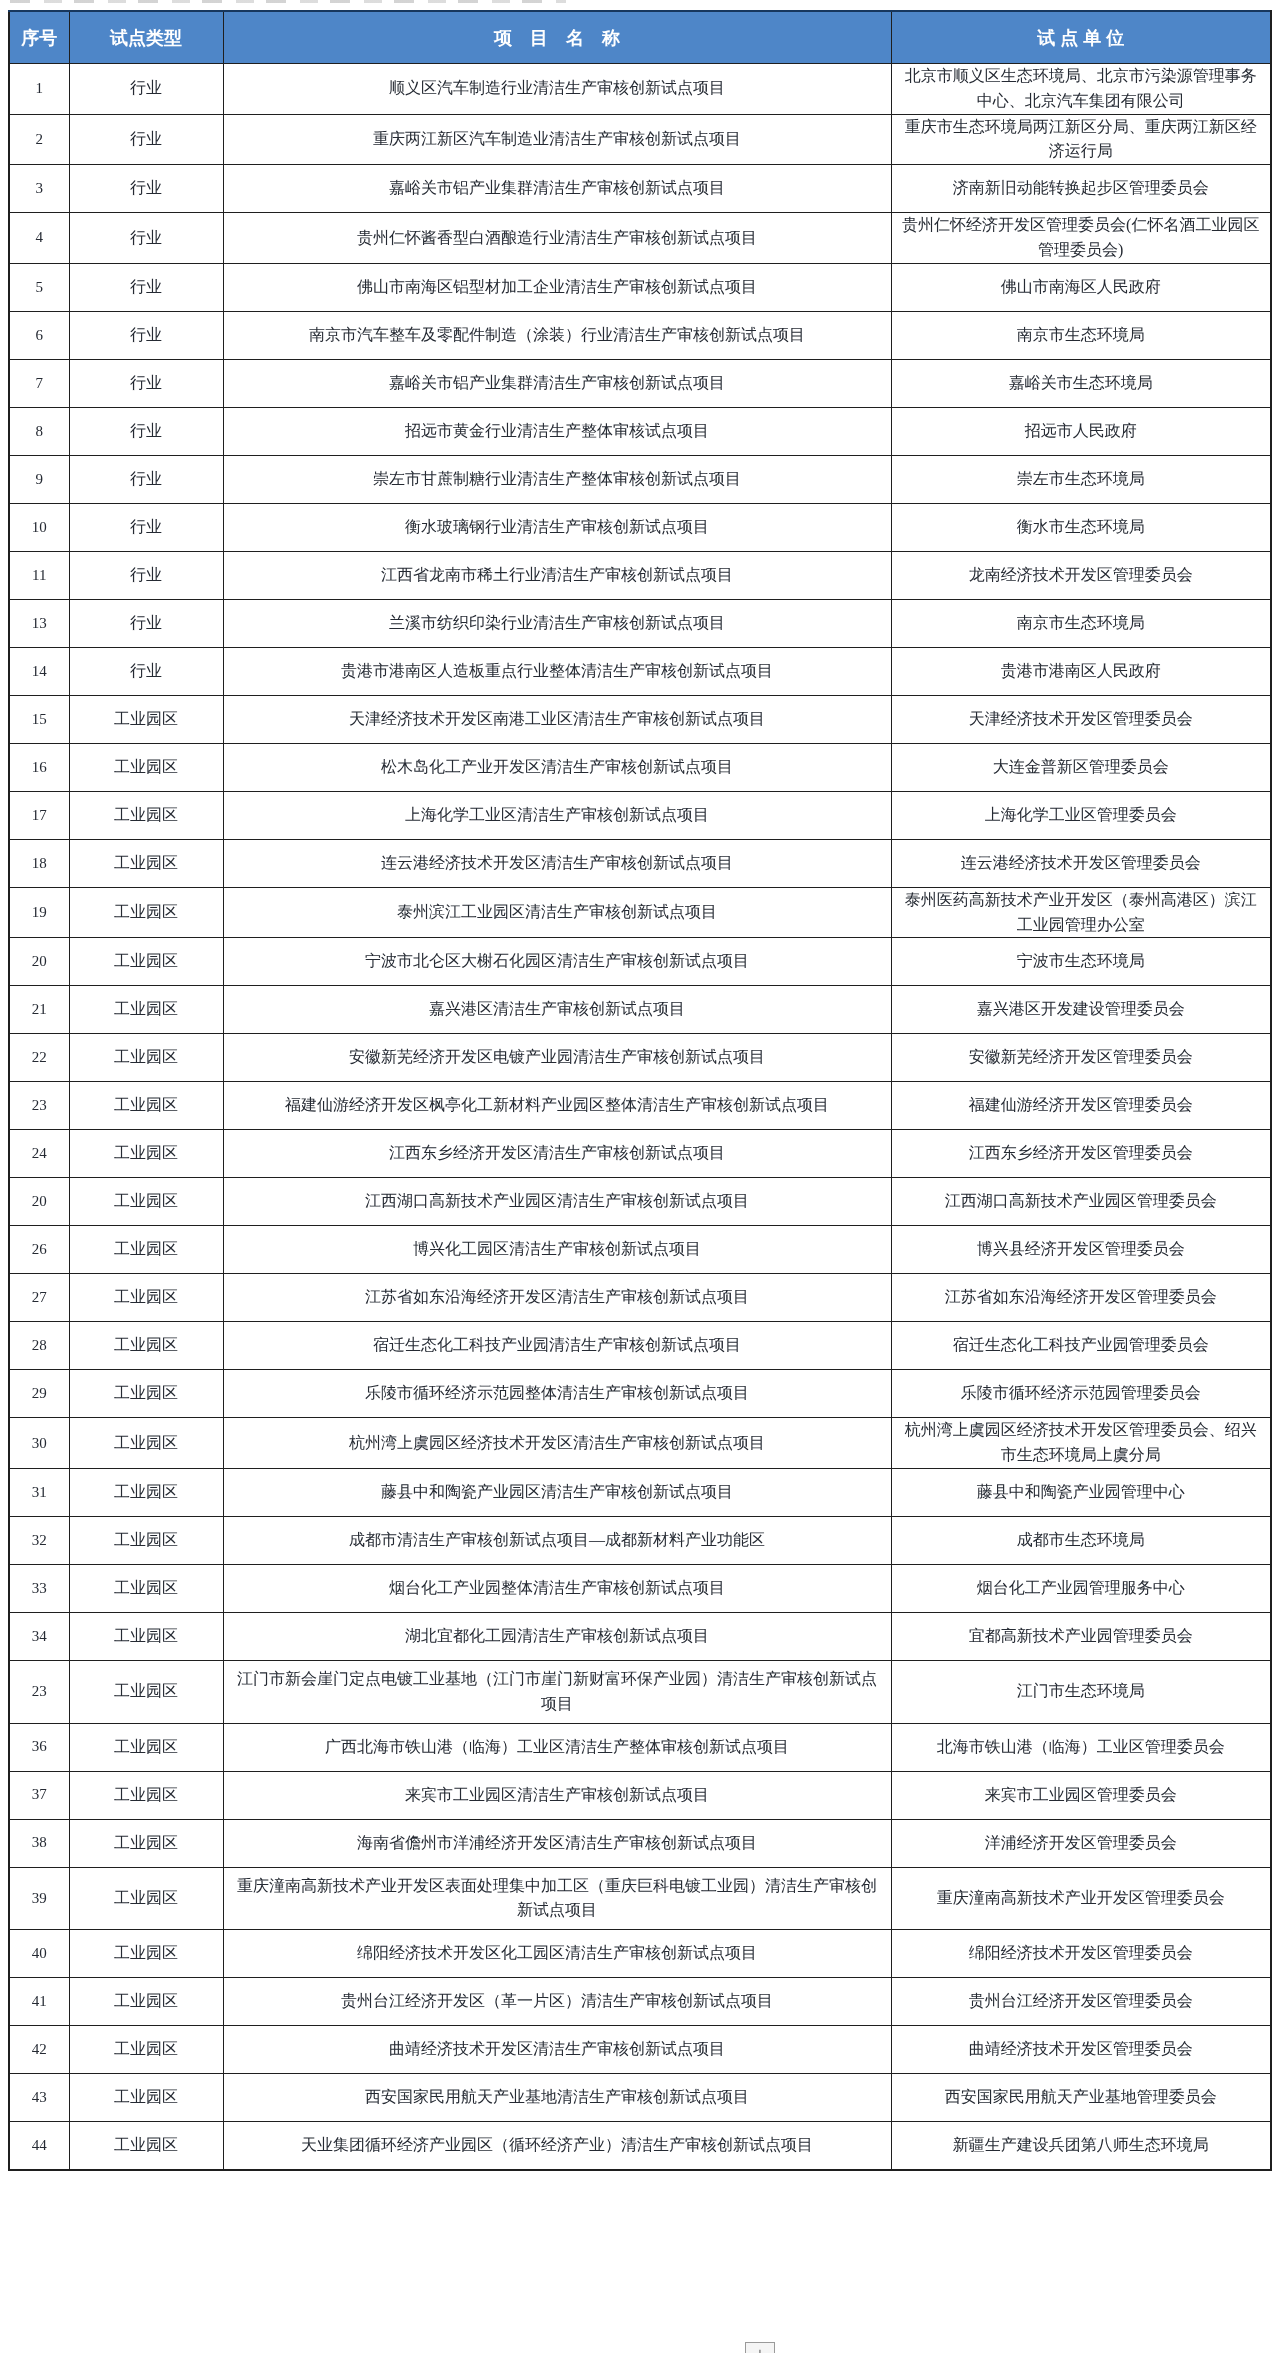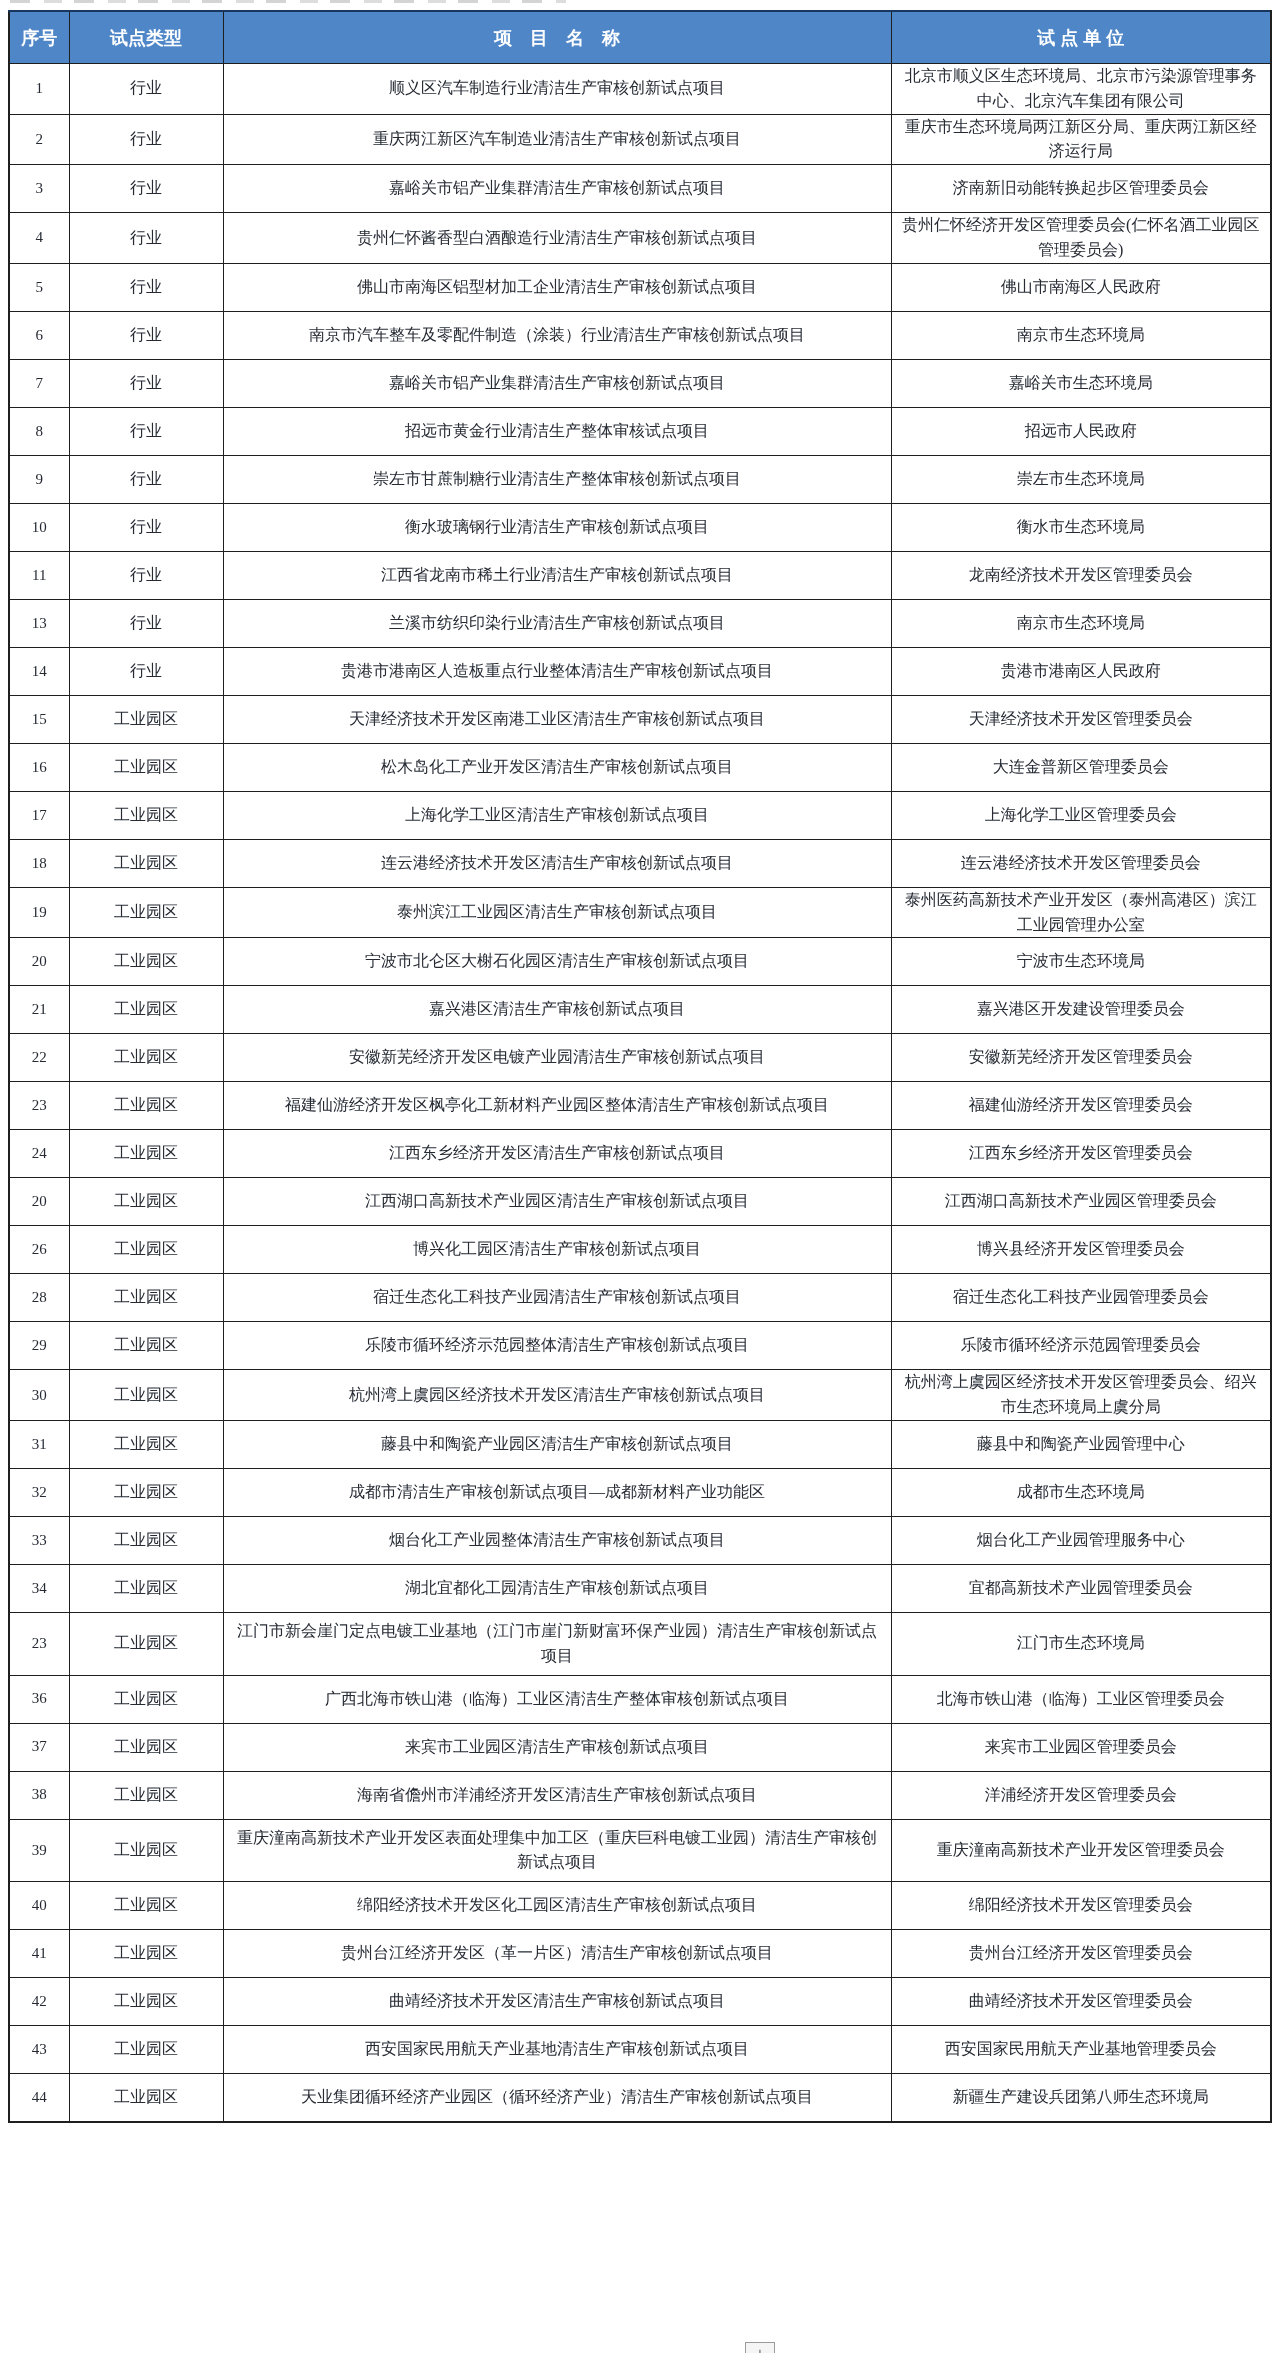--- a/index.html
+++ b/index.html
@@ -253,20 +253,26 @@
           <td class="col-project">江西湖口高新技术产业园区清洁生产审核创新试点项目</td>
           <td class="col-unit">江西湖口高新技术产业园区管理委员会</td>
         </tr>
         <tr>
           <td class="col-num">26</td>
           <td class="col-type">工业园区</td>
           <td class="col-project">博兴化工园区清洁生产审核创新试点项目</td>
           <td class="col-unit">博兴县经济开发区管理委员会</td>
         </tr>
         <tr>
+          <td class="col-num">27</td>
+          <td class="col-type">工业园区</td>
+          <td class="col-project">江苏省如东沿海经济开发区清洁生产审核创新试点项目</td>
+          <td class="col-unit">江苏省如东沿海经济开发区管理委员会</td>
+        </tr>
+        <tr>
           <td class="col-num">28</td>
           <td class="col-type">工业园区</td>
           <td class="col-project">宿迁生态化工科技产业园清洁生产审核创新试点项目</td>
           <td class="col-unit">宿迁生态化工科技产业园管理委员会</td>
         </tr>
         <tr>
           <td class="col-num">29</td>
           <td class="col-type">工业园区</td>
           <td class="col-project">乐陵市循环经济示范园整体清洁生产审核创新试点项目</td>
           <td class="col-unit">乐陵市循环经济示范园管理委员会</td>

